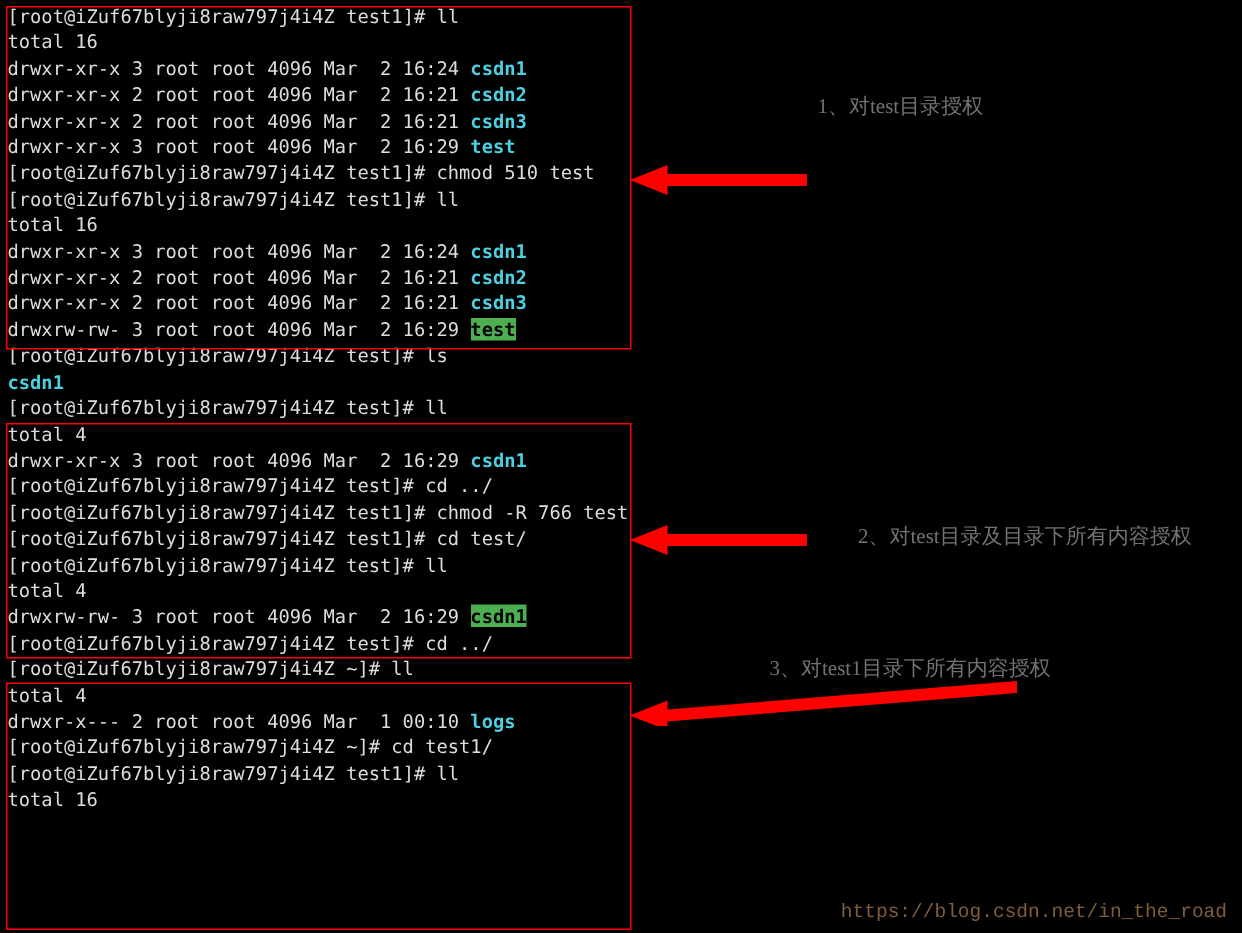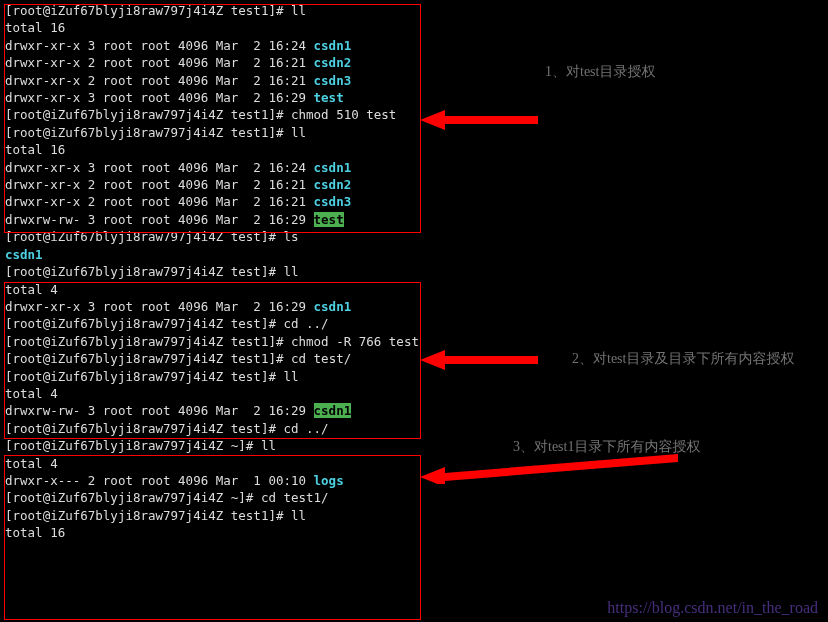--- a/index.html
+++ b/index.html
@@ -4,21 +4,21 @@
 <style>
 body{margin:0;background:#000;width:828px;height:622px;position:relative;font-family:monospace;font-size:12.5px;line-height:17.4px;overflow:hidden}
 .term{color:#ddd;padding:2px 0 0 5px}
 .line{white-space:pre}
 .cyan{color:#4dd0e1;font-weight:bold}
 .grn{background:#4caf50;color:#000;font-weight:bold}
 .blk{color:#000;background:#4caf50;font-weight:bold}
 .box{position:absolute;border:1px solid #ff0000;pointer-events:none}
 .anno{position:absolute;color:#737373;font-family:Liberation Serif, serif;font-size:14px}
 .arrow{position:absolute;pointer-events:none}
-.wm{position:absolute;bottom:6px;right:10px;color:#8b5cf6;opacity:0.5;font-family:Liberation Serif, serif;font-size:16px}
+.wm{position:absolute;bottom:6px;right:10px;color:#fdba74;opacity:0.5;font-family:Liberation Mono, monospace;font-size:13px}
 </style>
 </head>
 <body>
 
 <div class="term">
 <div class="line">[<span>root@iZuf67blyji8raw797j4i4Z</span> <span>test1</span>]# ll</div>
 <div class="line">total 16</div>
 <div class="line"><span>drwxr-xr-x 3 root root 4096 Mar  2 16:24 </span><span class="cyan">csdn1</span></div>
 <div class="line"><span>drwxr-xr-x 2 root root 4096 Mar  2 16:21 </span><span class="cyan">csdn2</span></div>
 <div class="line"><span>drwxr-xr-x 2 root root 4096 Mar  2 16:21 </span><span class="cyan">csdn3</span></div>

